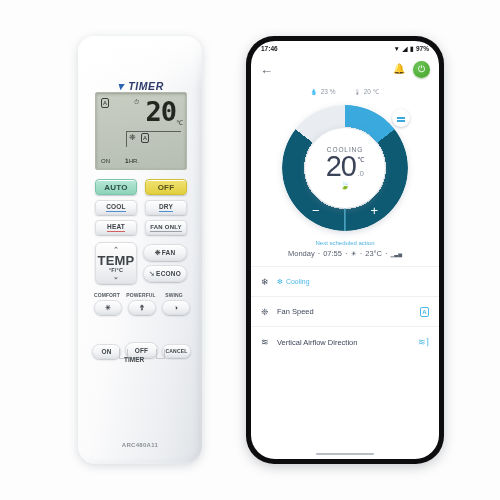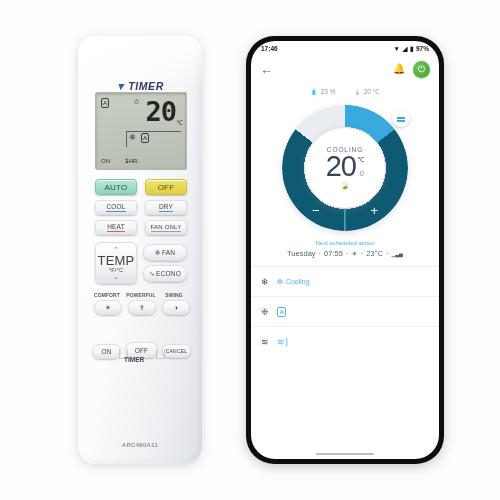--- a/index.html
+++ b/index.html
@@ -54,21 +54,21 @@
   .lcd-auto2{position:absolute;left:45px;top:40px;font-size:6px;color:#2c3030;
     border:1px solid #3a3f3a;border-radius:2px;padding:0 1px;line-height:8px;}
   .lcd-onlab{position:absolute;left:5px;bottom:4px;font-size:6px;color:#2e322b;line-height:7px;}
   .lcd-hr{position:absolute;left:29px;bottom:4px;font-size:6px;color:#2e322b;line-height:7px;}
   .lcd-hr b{font-family:"DejaVu Sans Mono",monospace;}
 
   
   .btn{
     position:absolute;display:flex;align-items:center;justify-content:center;
     border-radius:4px;
-    font-size:6.5px;font-weight:normal;color:#3f4448;letter-spacing:.2px;
+    font-size:6.5px;font-weight:bold;color:#3f4448;letter-spacing:.2px;
     box-shadow:0 1px 1.6px rgba(120,128,140,.45), inset 0 1px 0 rgba(255,255,255,.95);
     background:linear-gradient(180deg,#fefefe 0%,#f2f3f5 60%,#e3e5e9 100%);
     border:.5px solid #dcdee2;
   }
   .btn.auto{background:linear-gradient(180deg,#b6e8d6 0%,#8ed3bb 100%);border-color:#7cc4ab;color:#2f4f46;font-size:8px;}
   .btn.off{background:linear-gradient(180deg,#f0e273 0%,#e2cf3f 100%);border-color:#d2bf34;color:#55501c;font-size:8px;}
   .btn u{text-decoration:none;display:block;padding-bottom:1px;}
   .ul-blue{border-bottom:1.2px solid #4e8fd0;}
   .ul-red{border-bottom:1.2px solid #d2615f;}
   .ul-gray{border-bottom:1.2px solid #9aa0a6;}
@@ -330,21 +330,21 @@
         <span class="plus">+</span>
 
         <div class="menu-btn">
             <i></i>
           </div>
       </div>
 
       <div class="sched">
         <div class="sched-title">Next scheduled action</div>
         <div class="sched-line">
-          <span>Tuesday</span>
+          <span>Monday</span>
           <span>·</span>
           <span>07:55</span>
           <span>·</span>
           <span class="sun">☀</span>
           <span>·</span>
           <span>23°C</span>
           <span>·</span>
           <span class="sun" style="font-size:5px;">▁▃▅</span>
         </div>
       </div>
@@ -354,27 +354,29 @@
         <div class="row">
           <span class="ico">❄</span>
           <span class="val">
             <i style="font-style:normal;">❇</i>
             <b style="font-weight:normal;">Cooling</b>
           </span>
         </div>
 
         <div class="row">
           <span class="ico">❈</span>
+          <span class="name">Fan Speed</span>
           <span class="val">
             <i class="badgeA" style="font-style:normal;">A</i>
           </span>
         </div>
 
         <div class="row" style="border-bottom:none;">
           <span class="ico">≋</span>
+          <span class="name">Vertical Airflow Direction</span>
           <span class="val">
             <i style="font-style:normal;font-size:9px;">≋⌉</i>
           </span>
         </div>
 
       </div>
 
       <div class="homebar"></div>
     </div>
   </div>

